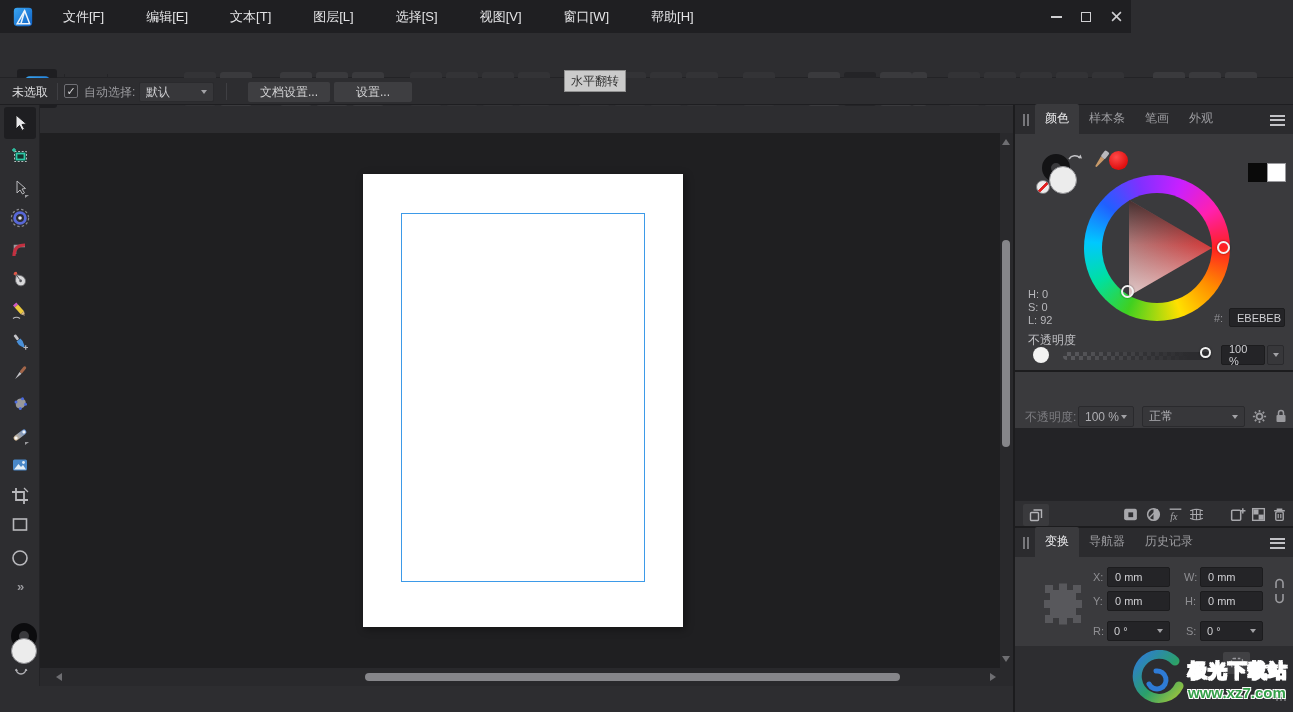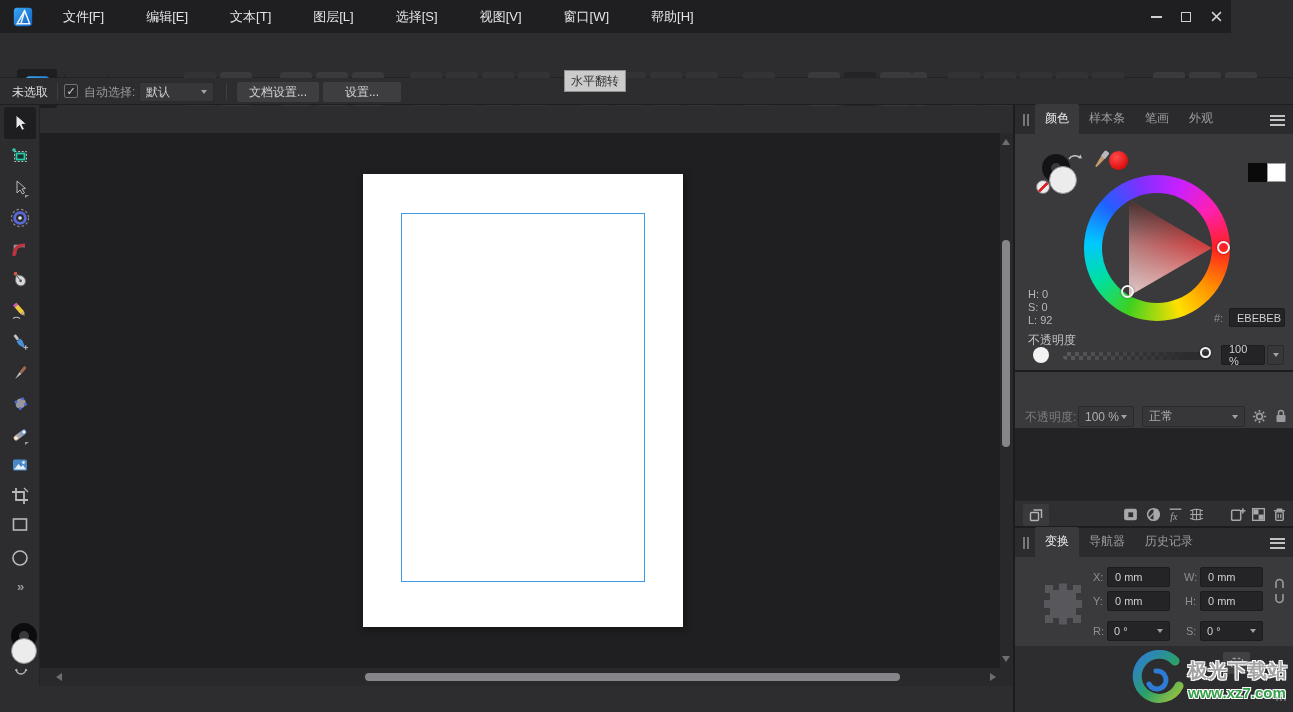--- a/index.html
+++ b/index.html
@@ -1,39 +1,39 @@
 <!DOCTYPE html>
 <html><head>
 <meta charset="utf-8">
 <style>
   html,body{margin:0;padding:0;background:#111;}
   *{box-sizing:border-box;}
   .app{position:relative;width:1293px;height:712px;overflow:hidden;background:#2d2d30;
        font-family:"Liberation Sans","DejaVu Sans",sans-serif;color:#d8d8da;font-size:12px;}
   .abs{position:absolute;}
   
-  .titlebar{position:absolute;left:0;top:0;width:1231px;height:33px;background:#1f1f22;display:flex;align-items:center;text-align:center;}
+  .titlebar{position:absolute;left:0;top:0;width:1131px;height:33px;background:#1f1f22;display:flex;align-items:center;text-align:center;}
   .menu{display:flex;align-items:center;gap:0;margin-left:21px;}
   .menu-item{padding:0 21px;color:#e4e4e6;font-size:13px;line-height:33px;cursor:default;}
   .winbtns{position:absolute;right:0;top:0;height:33px;display:flex;align-items:center;}
   .winbtn{width:30px;height:33px;display:flex;align-items:center;justify-content:center;color:#cfcfd2;}
   
   .toolbar{position:absolute;left:0;top:33px;width:1293px;height:45px;background:#2d2d30;border-bottom:1px solid #232326;}
   .tbtn{position:absolute;top:39px;width:32px;height:34px;background:#3a3a3d;border-radius:3px;display:flex;align-items:center;justify-content:center;}
   .tbtn.dis{background:#333336;color:#4b4b4f;}
   .tbtn.en{color:#c4c4c8;}
   .tbtn.pressed{background:#242427;color:#55555a;}
   .persona-sel{position:absolute;left:17px;top:36px;width:40px;height:39px;background:#1e1e21;border-radius:3px;display:flex;align-items:center;justify-content:center;}
   .vsep{position:absolute;top:41px;width:1px;height:30px;background:#242427;}
   .overflow{position:absolute;top:48px;color:#b4b4b8;font-size:14px;font-weight:bold;}
   
   .contextbar{position:absolute;left:0;top:78px;width:1293px;height:27px;background:#2d2d30;border-bottom:1px solid #1e1e21;}
   .ctx-sep{position:absolute;top:5px;width:1px;height:17px;background:#3f3f43;}
   .checkbox{position:absolute;left:64px;top:6px;width:14px;height:14px;background:#2a2a2d;border:1px solid #6f6f74;border-radius:2px;color:#d8d8da;font-size:11px;line-height:12px;text-align:center;}
-  .ctxbtn{position:absolute;top:4px;height:20px;background:#3e3e41;border-radius:2px;color:#d4d4d6;display:flex;align-items:center;justify-content:center;}
+  .ctxbtn{position:absolute;top:4px;height:20px;background:#3e3e41;border-radius:2px;color:#d4d4d6;display:flex;align-items:center;justify-content:center;margin-left:11px;}
   .dd{background:#37373a;border:1px solid #2a2a2d;border-radius:2px;color:#d0d0d3;display:flex;align-items:center;padding:0 6px;position:absolute;}
   .chev{width:0;height:0;border-left:3.5px solid transparent;border-right:3.5px solid transparent;border-top:4px solid #a2a2a6;}
   
   .toolstrip{position:absolute;left:0;top:105px;width:40px;height:581px;background:#2d2d30;border-right:1px solid #232326;}
   .tool{position:absolute;left:9px;width:22px;height:22px;display:flex;align-items:center;justify-content:center;}
   .toolsel{position:absolute;left:4px;top:2px;width:32px;height:32px;background:#1e1e21;border-radius:3px;}
   
   .doctabbar{position:absolute;left:40px;top:105px;width:973px;height:28px;background:#29292c;border-bottom:1px solid #1c1c1e;}
   .doctab-title{position:absolute;left:12px;top:7px;color:#c6c6c9;font-size:12px;}
   .doctab-close{position:absolute;left:952px;top:4px;width:20px;height:20px;color:#b4b4b8;font-size:14px;display:flex;align-items:center;justify-content:center;}
@@ -82,21 +82,21 @@
   .xform-low{position:absolute;left:0;top:118px;width:278px;height:66px;background:#2d2d30;}
   
   .statusbar{position:absolute;left:0;top:686px;width:1293px;height:26px;background:#2d2d30;border-top:1px solid #1e1e21;display:flex;align-items:center;padding-left:18px;}
   .statusbar b{color:#e8e8ea;font-weight:bold;}
   .statusbar span{color:#9a9a9e;}
   
   .tooltip{position:absolute;left:564px;top:70px;min-width:62px;height:22px;background:#cbcbcb;border:1px solid #909090;color:#2e2e2e;
      font-size:12px;display:flex;align-items:center;justify-content:center;padding:0 6px;z-index:60;}
   
   .watermark{position:absolute;left:1128px;top:648px;width:165px;height:62px;z-index:50;display:flex;align-items:center;pointer-events:none;}
-  .wm-site{font-size:19px;font-weight:bold;color:#a3a3a3;letter-spacing:1px;
+  .wm-site{font-size:19px;font-weight:bold;color:#ffffff;letter-spacing:1px;
      text-shadow:-1px -1px 0 #fff,1px -1px 0 #fff,-1px 1px 0 #fff,1px 1px 0 #fff;}
   .wm-url{font-size:15px;font-weight:bold;color:#35a04a;
      text-shadow:-1px -1px 0 #fff,1px -1px 0 #fff,-1px 1px 0 #fff,1px 1px 0 #fff;}
 </style>
 </head>
 <body>
 
 <div class="app">
 
   <div class="titlebar">

